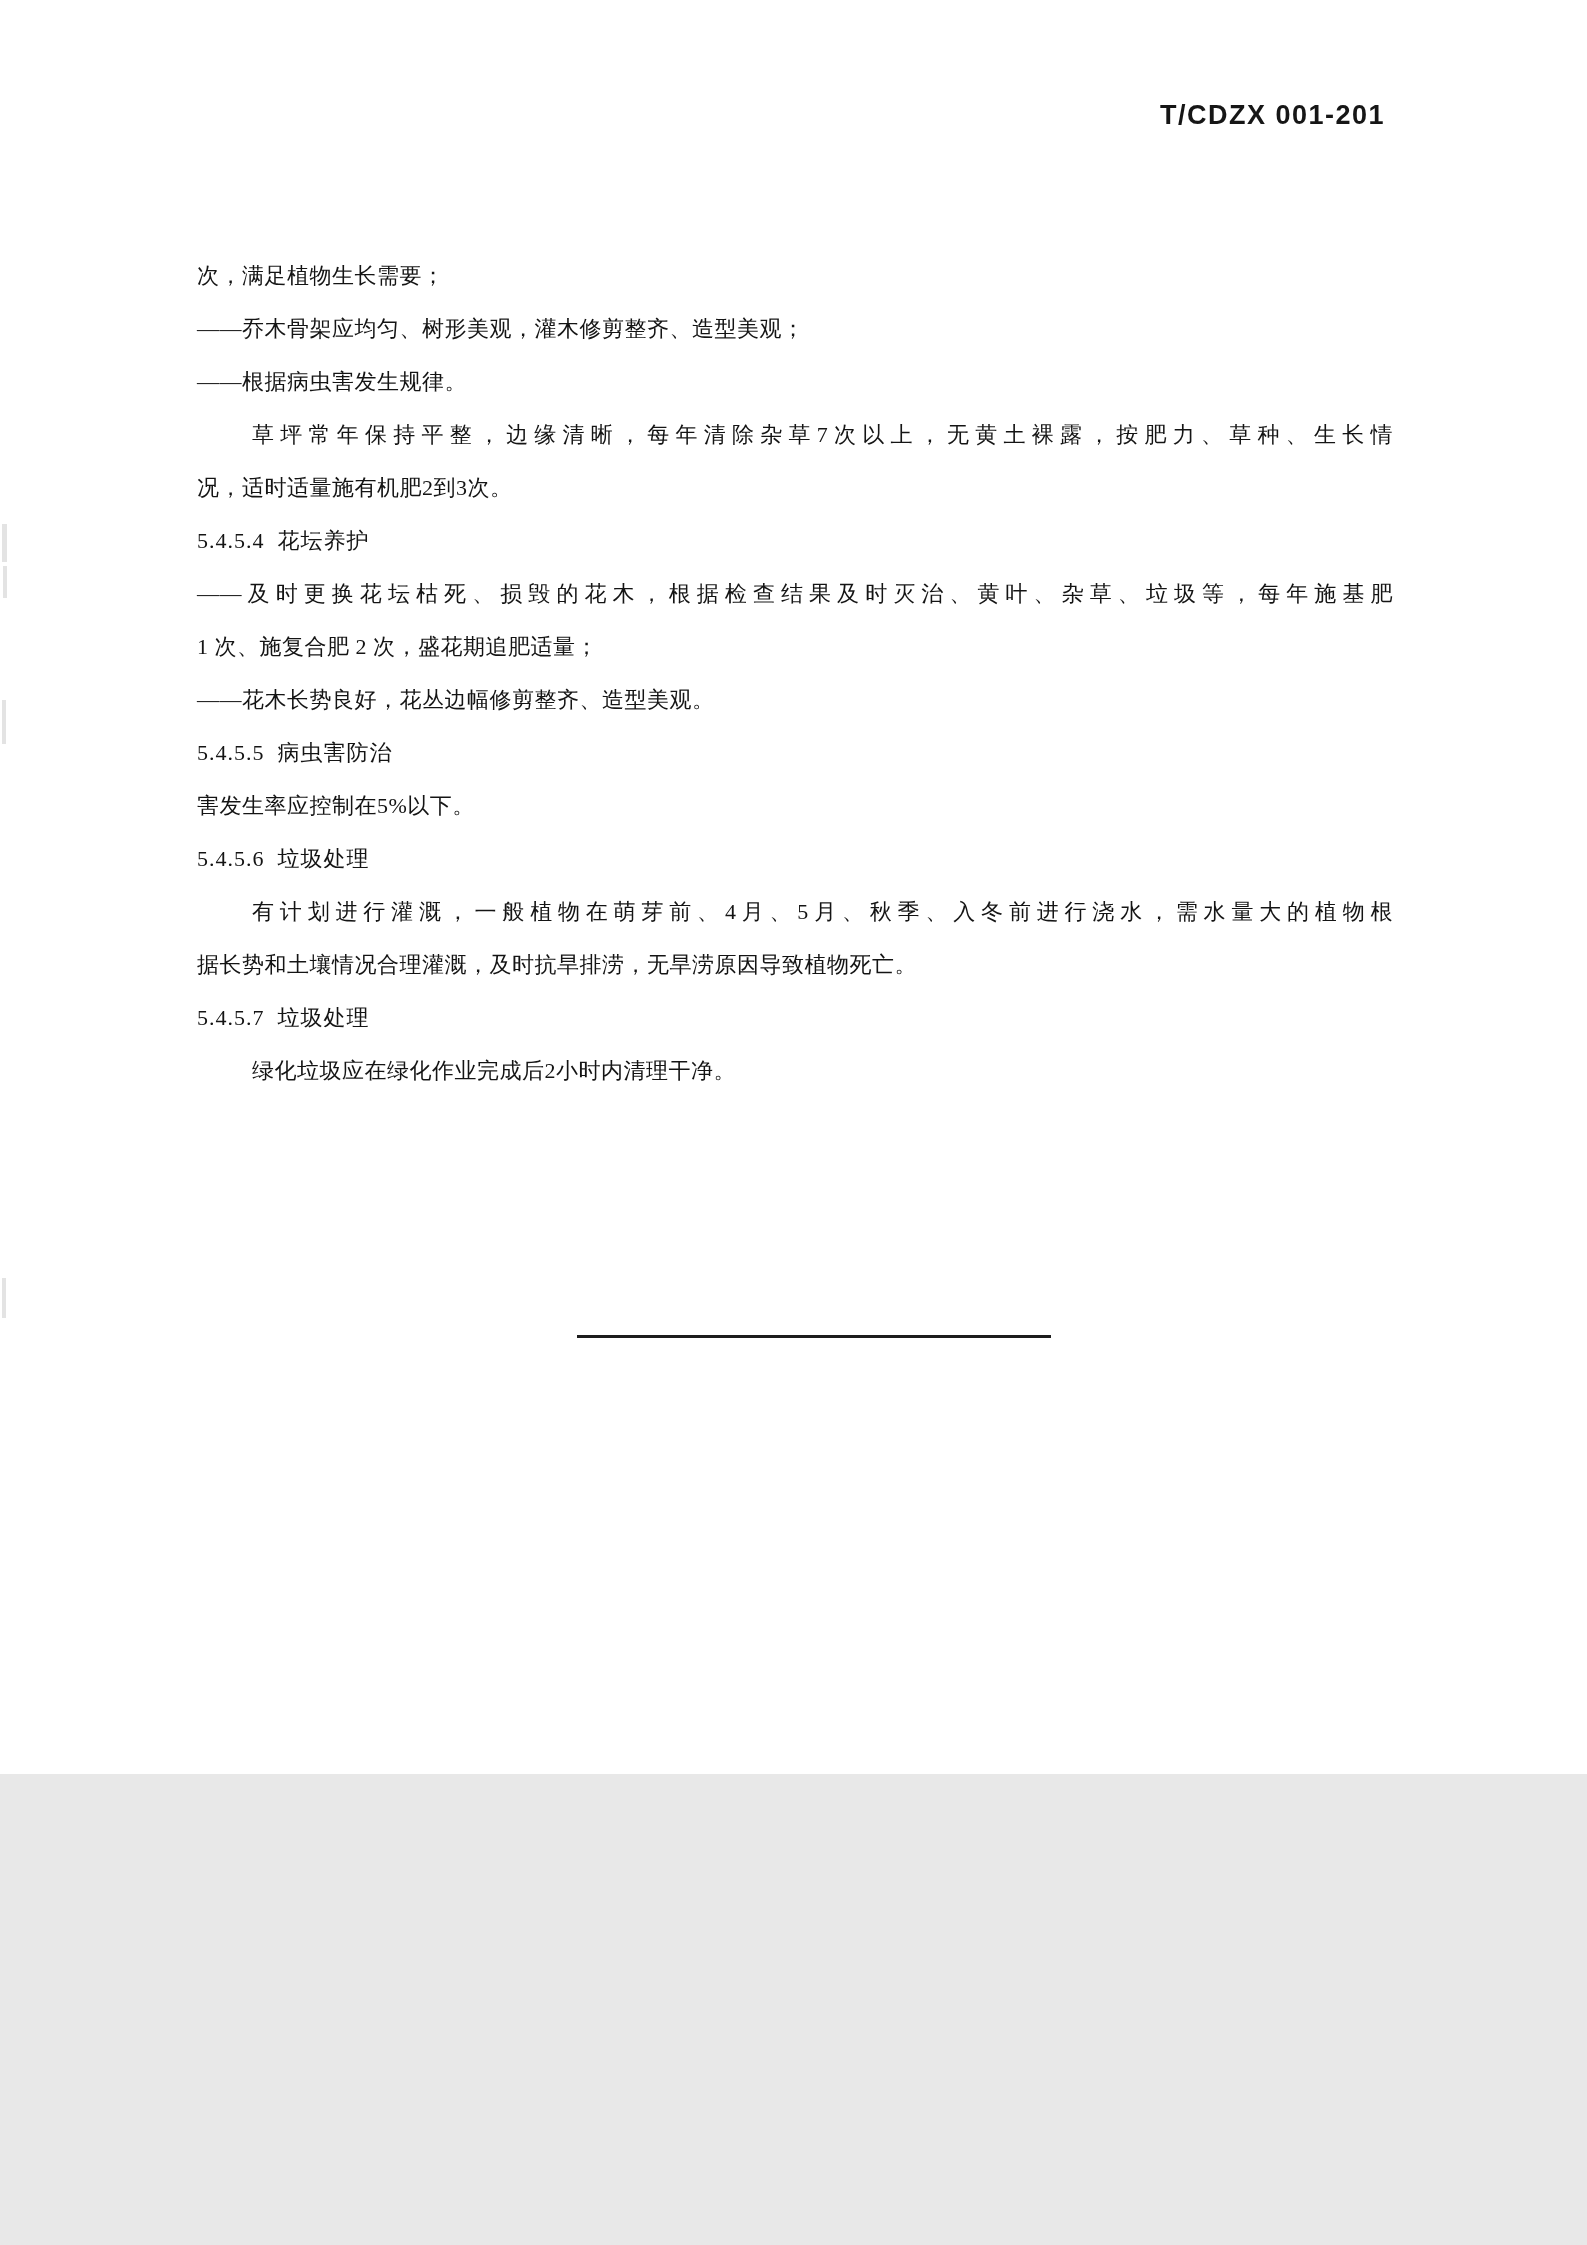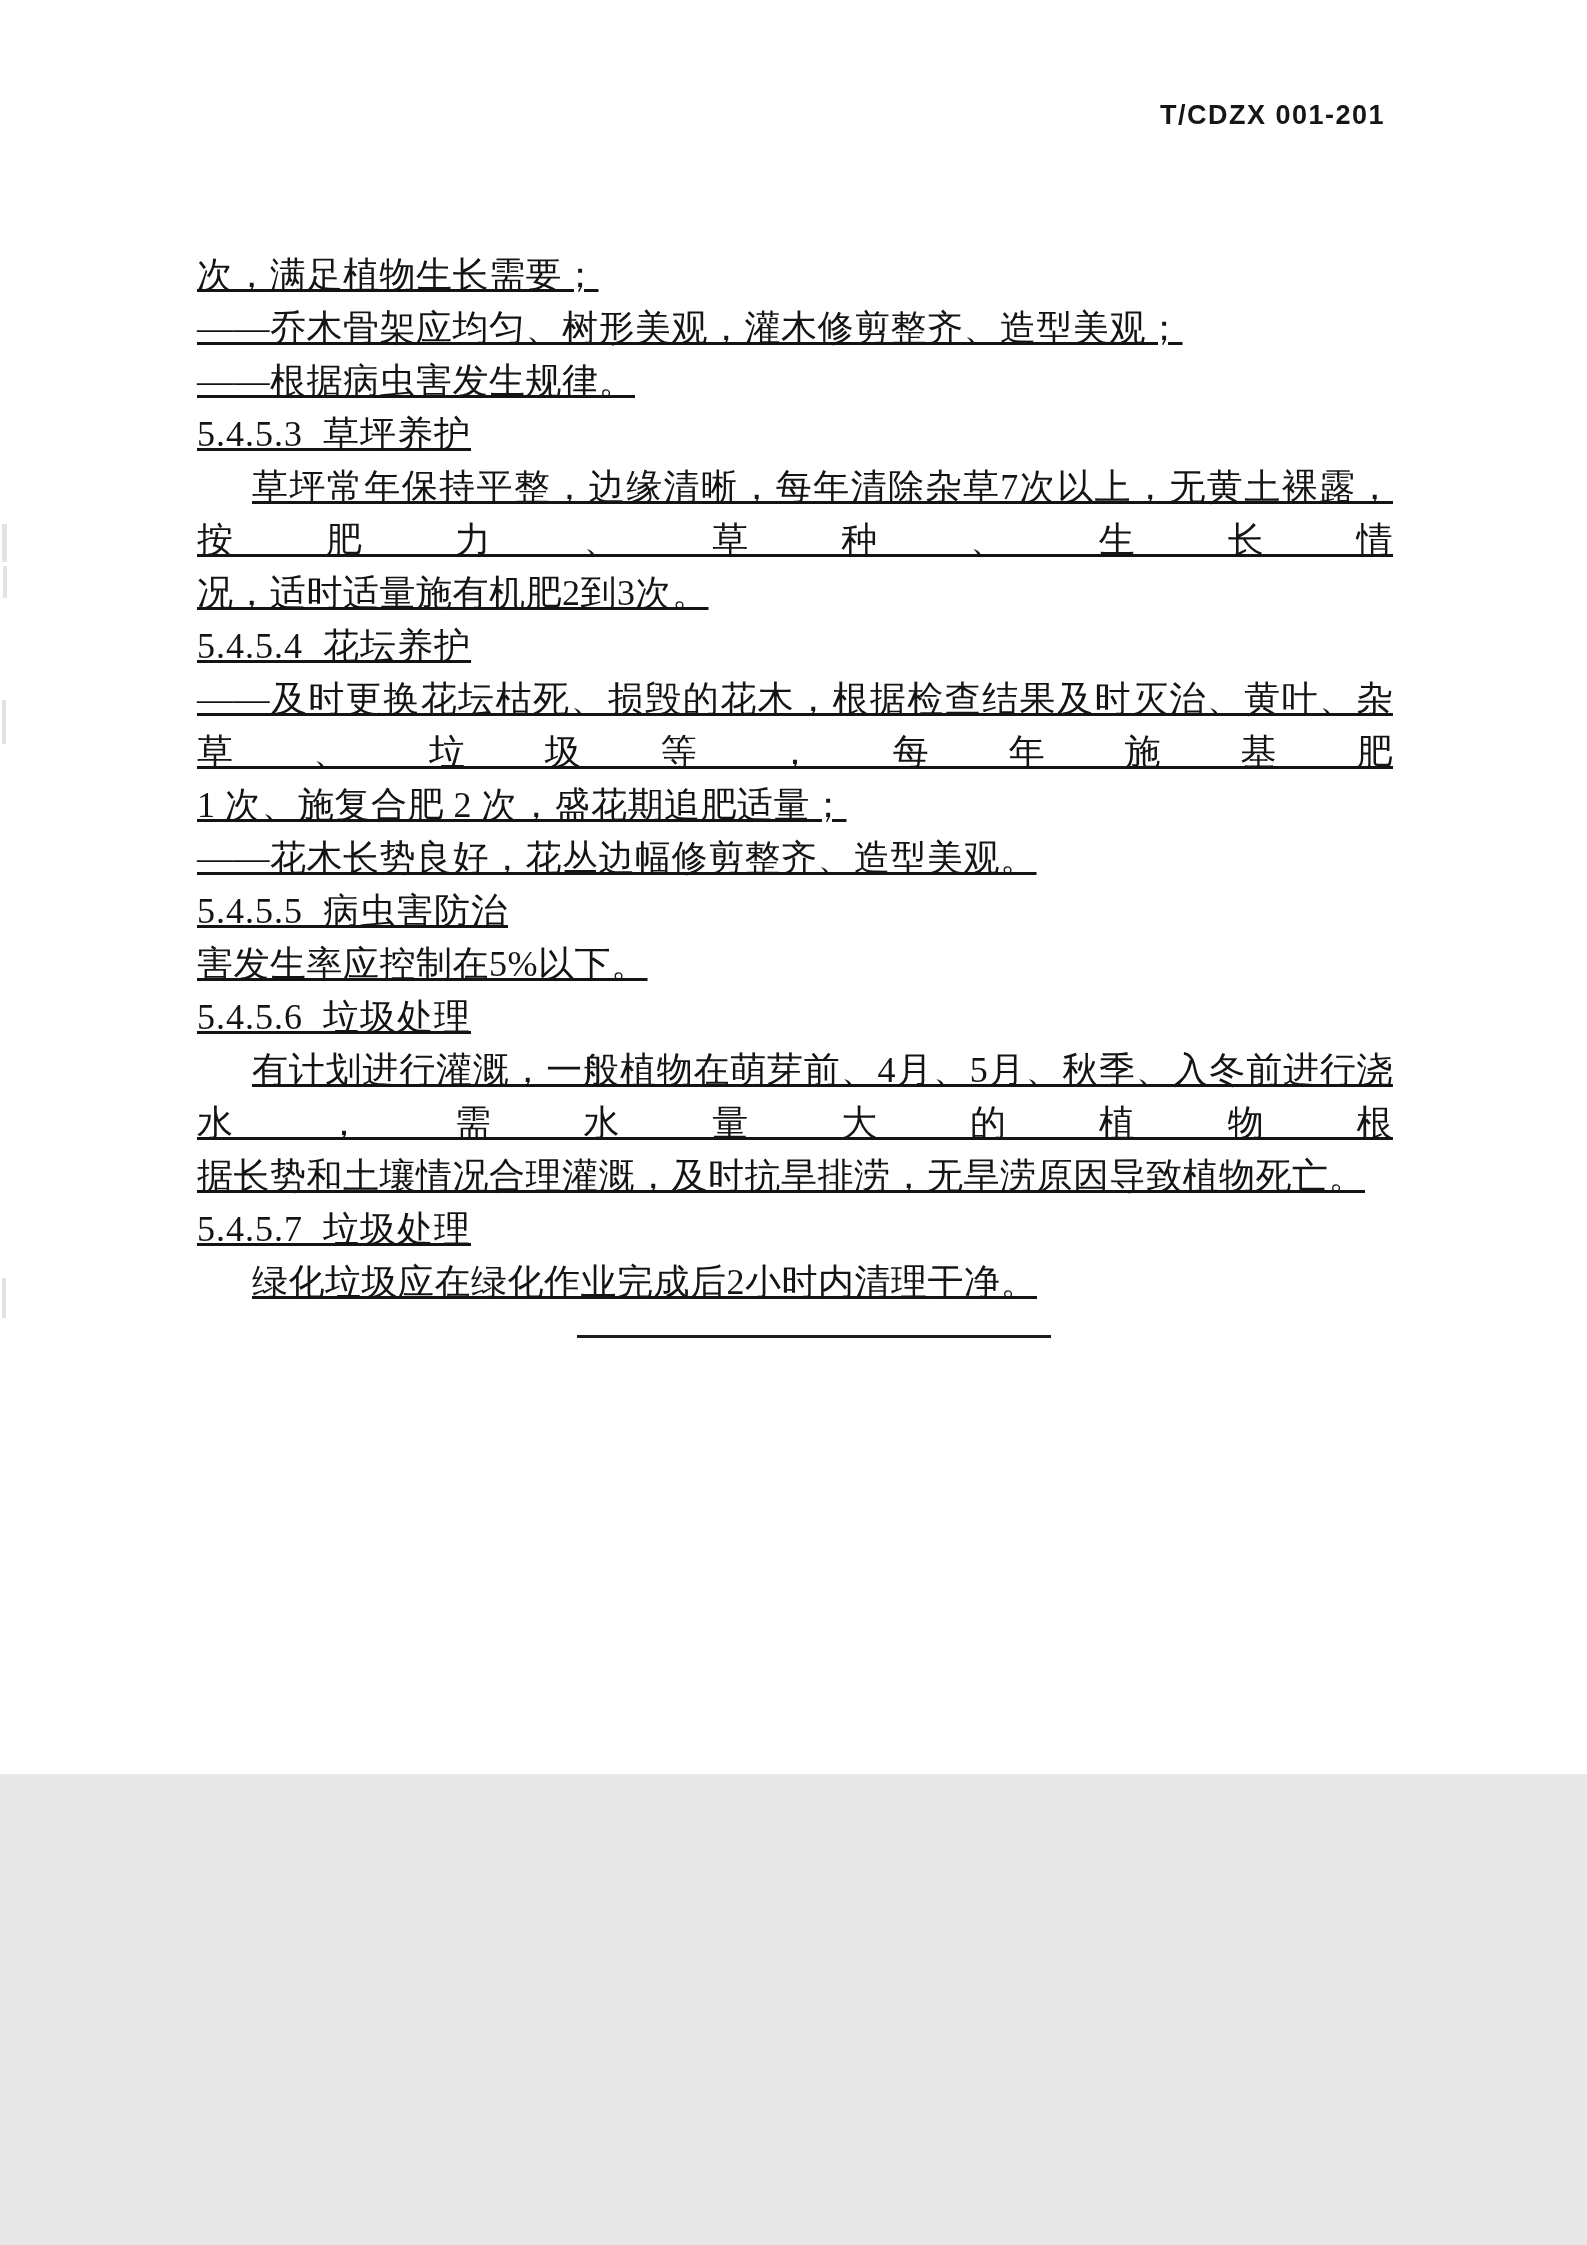--- a/index.html
+++ b/index.html
@@ -25,23 +25,22 @@
     font-size: 27px;
     letter-spacing: 1.5px;
     color: #161616;
     white-space: pre;
   }
   .body-text {
     position: absolute;
     left: 197px;
     top: 249px;
     width: 1196px;
-    font-size: 36px;
+    font-size: 22px;
     line-height: 53px;
-    text-decoration: underline;
   }
   .line {
     white-space: pre-wrap;
     letter-spacing: 0.5px;
   }
   .indent {
     text-indent: 55px;
   }
   .fill {
     text-align: justify;
@@ -83,21 +82,20 @@
 <body>
 
 <div class="page">
 
   <div class="doc-code">T/CDZX 001-201</div>
 
   <div class="body-text">
     <div class="line">次，满足植物生长需要；</div>
     <div class="line">——乔木骨架应均匀、树形美观，灌木修剪整齐、造型美观；</div>
     <div class="line">——根据病虫害发生规律。</div>
-    <div class="line heading">5.4.5.3  草坪养护</div>
     <div class="line indent fill">草坪常年保持平整，边缘清晰，每年清除杂草7次以上，无黄土裸露，按肥力、草种、生长情</div>
     <div class="line">况，适时适量施有机肥2到3次。</div>
     <div class="line heading">5.4.5.4  花坛养护</div>
     <div class="line fill">——及时更换花坛枯死、损毁的花木，根据检查结果及时灭治、黄叶、杂草、垃圾等，每年施基肥</div>
     <div class="line">1 次、施复合肥 2 次，盛花期追肥适量；</div>
     <div class="line">——花木长势良好，花丛边幅修剪整齐、造型美观。</div>
     <div class="line heading">5.4.5.5  病虫害防治</div>
     <div class="line">害发生率应控制在5%以下。</div>
     <div class="line heading">5.4.5.6  垃圾处理</div>
     <div class="line indent fill">有计划进行灌溉，一般植物在萌芽前、4月、5月、秋季、入冬前进行浇水，需水量大的植物根</div>

